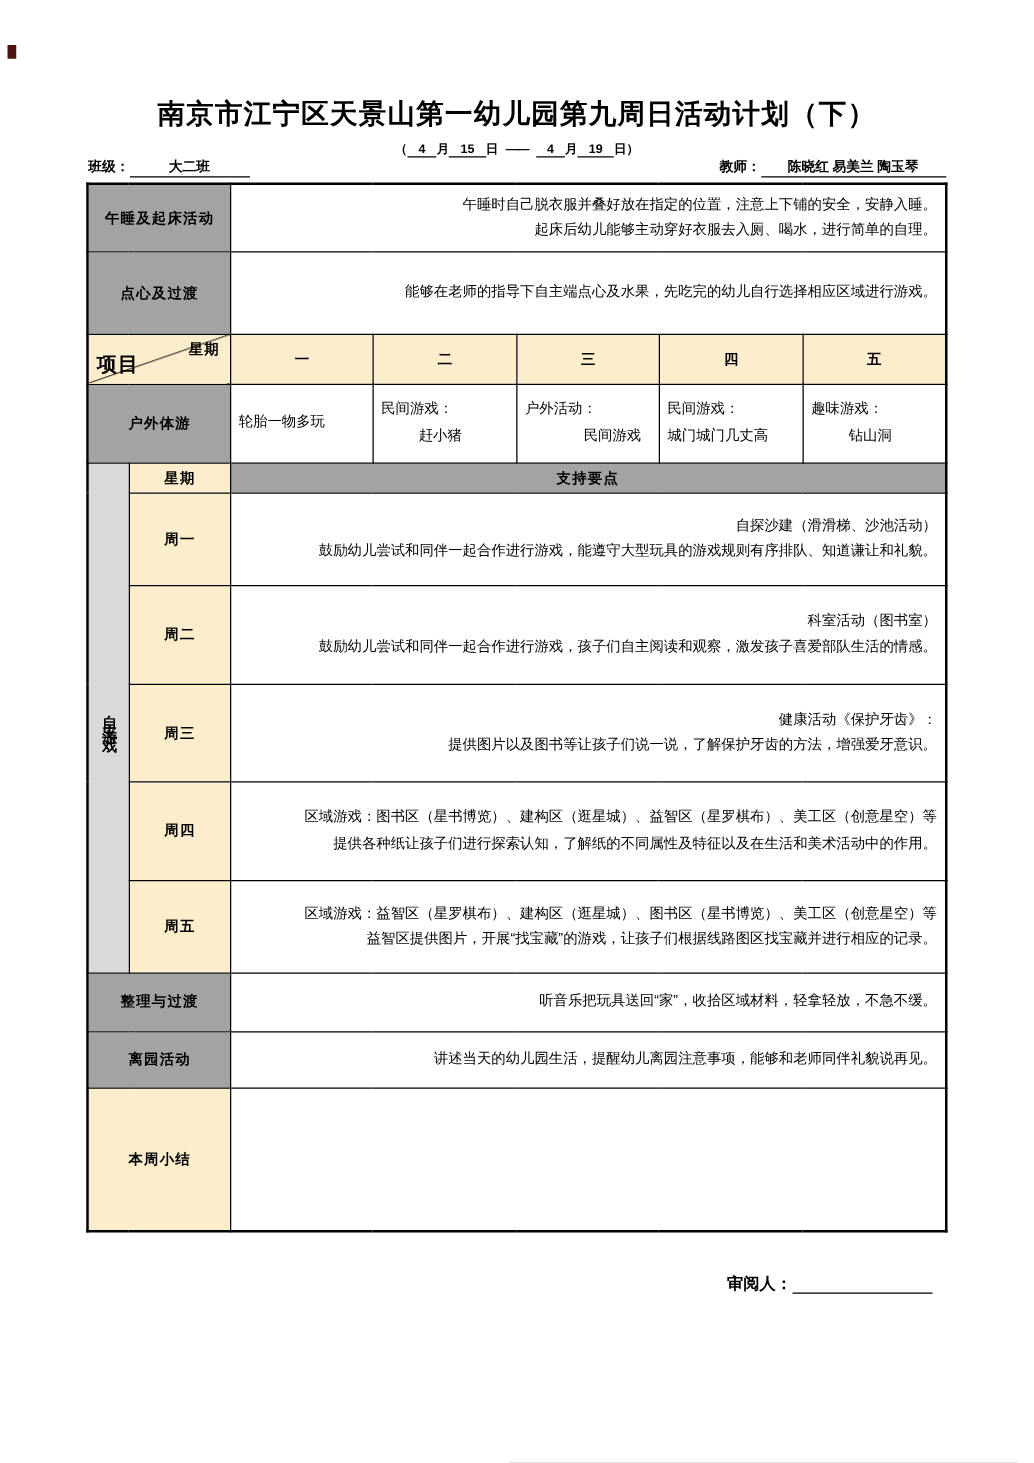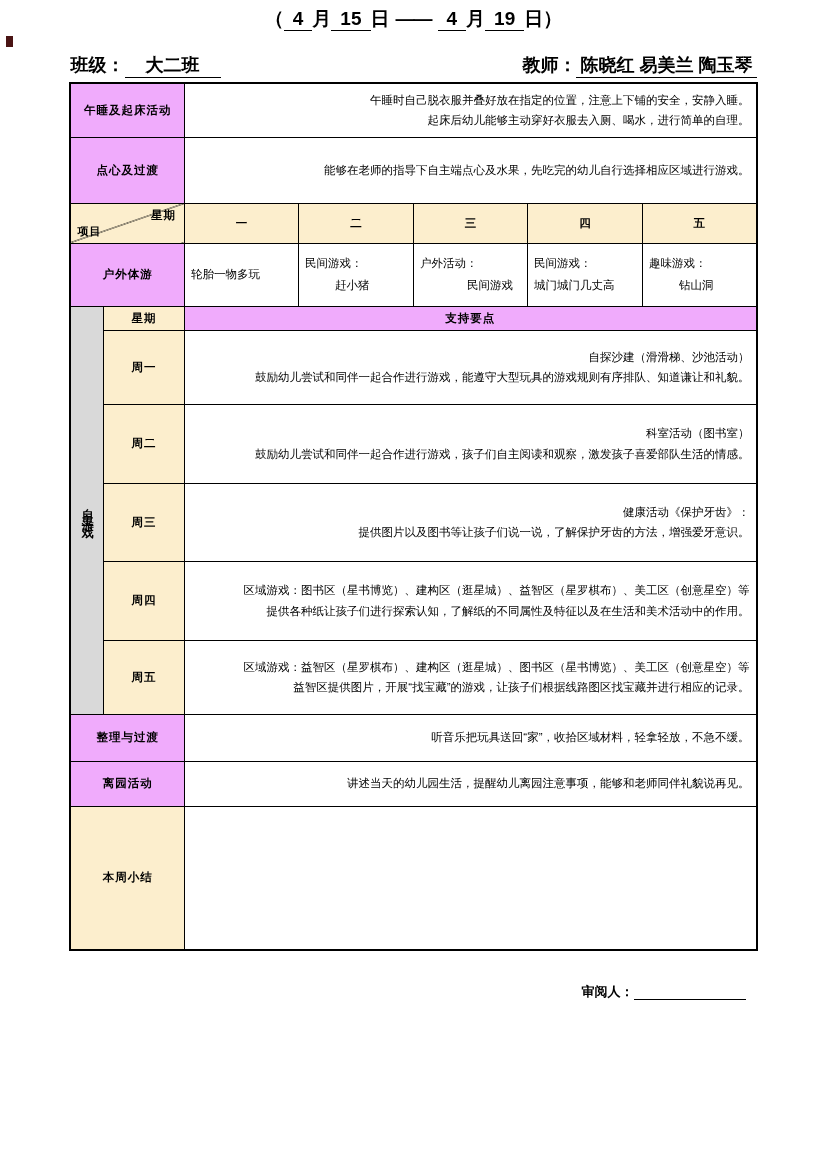--- a/index.html
+++ b/index.html
@@ -1,58 +1,59 @@
 <!DOCTYPE html>
 <html><head>
 <meta charset="utf-8">
 <style>
   html,body{margin:0;padding:0;}
   body{background:#888;font-family:"Liberation Sans","DejaVu Sans",sans-serif;}
   .page{position:relative;width:827px;height:1170px;background:#ffffff;margin:0 auto;overflow:hidden;color:#000;}
   .artifact{position:absolute;left:6px;top:36px;width:7px;height:11px;background:#4a1414;}
   .doc-title{margin-top:76px;text-align:center;font-size:22px;font-weight:bold;letter-spacing:1px;}
-  .doc-subtitle{margin-top:6px;text-align:center;font-size:19px;font-weight:bold;}
+  .doc-subtitle{margin-top:6px;text-align:center;font-size:10px;font-weight:bold;}
   .doc-subtitle .blank{display:inline-block;border-bottom:1px solid #000;padding:0 9px;text-align:center;font-weight:bold;}
   .doc-subtitle .dash{letter-spacing:-1px;padding:0 6px;}
-  .info-line{width:686px;margin:21px auto 4px auto;display:flex;justify-content:space-between;font-size:18px;font-weight:bold;}
+  .info-line{width:686px;margin:0 auto 4px auto;display:flex;justify-content:space-between;font-size:11px;font-weight:bold;font-family:Liberation Serif, serif;}
   .info-line .blank{display:inline-block;border-bottom:1px solid #000;text-align:center;font-weight:bold;}
   .blank-class{min-width:96px;}
   .blank-teacher{min-width:140px;padding:0 4px;}
   table.plan{width:686px;margin:2px auto 0 auto;border-collapse:collapse;table-layout:fixed;border:2px solid #000;}
   table.plan td{border:1px solid #000;font-size:11.5px;vertical-align:middle;padding:2px 6px;overflow:hidden;}
-  td.lab{background:#f0abfc;text-align:center;font-weight:bold;letter-spacing:1px;}
+  td.lab{background:#a3a3a3;text-align:center;font-weight:bold;letter-spacing:1px;}
   td.cream{background:#fceecd;}
   td.creamlab{background:#fceecd;text-align:center;font-weight:bold;letter-spacing:1px;}
   td.content{background:#fff;text-align:right;line-height:1.75;}
   td.daycell{background:#fff;text-align:left;line-height:1.9;padding:4px 5px;}
   td.dayhead{background:#fceecd;text-align:center;font-weight:bold;}
   tr.r-nap{height:54px;} tr.r-snack{height:66px;} tr.r-dayhead{height:40px;}
   tr.r-outdoor{height:63px;} tr.r-subhead{height:24px;}
   tr.r-mon{height:74px;padding-left:36px;} tr.r-tue{height:79px;margin-left:16px;} tr.r-wed{height:78px;}
   tr.r-thu{height:79px;} tr.r-fri{height:74px;padding-left:43px;}
-  tr.r-tidy{height:47px;} tr.r-leave{height:45px;} tr.r-summary{height:144px;padding-left:28px;}
+  tr.r-tidy{height:47px;} tr.r-leave{height:45px;} tr.r-summary{height:115px;padding-left:28px;}
   td.diag{background-color:#fceecd;position:relative;padding:0;
           background-image:linear-gradient(to bottom right,transparent calc(50% - 0.7px),#000 50%,transparent calc(50% + 0.7px));}
   .diag-top{position:absolute;top:4px;right:8px;font-weight:bold;font-size:11.5px;letter-spacing:1px;}
-  .diag-bottom{position:absolute;bottom:4px;left:6px;font-weight:bold;font-size:11px;letter-spacing:1px;}
+  .diag-bottom{position:absolute;bottom:4px;left:6px;font-weight:bold;font-size:16px;letter-spacing:1px;}
   td.vertlab{background:#d9d9d9;text-align:center;padding:0;font-weight:bold;}
   .vert-text{writing-mode:vertical-lr;text-orientation:upright;margin:0 auto;letter-spacing:6px;font-size:12px;}
   .indent2{padding-left:30px;}
   .align-right{text-align:right;padding-right:8px;}
   .centered{text-align:center;}
   .reviewer-line{width:700px;margin:32px auto 16px auto;text-align:right;font-size:13px;font-weight:bold;padding-right:18px;box-sizing:border-box;}
   .reviewer-line .blank{display:inline-block;min-width:112px;border-bottom:1px solid #000;}
 </style>
 </head>
 <body>
 
 <div class="page">
 
   <div class="artifact"></div>
 
+  <div class="doc-title">南京市江宁区天景山第一幼儿园第九周日活动计划（下）</div>
 
   <div class="doc-subtitle">
     <span>（</span><span class="blank">4</span><span>月</span><span class="blank">15</span><span>日</span><span class="dash">——</span><span class="blank">4</span><span>月</span><span class="blank">19</span><span>日</span><span>）</span>
   </div>
 
   <div class="info-line">
     <div>
       <span>班级：</span><span class="blank blank-class">大二班</span>
     </div>
     <div>

